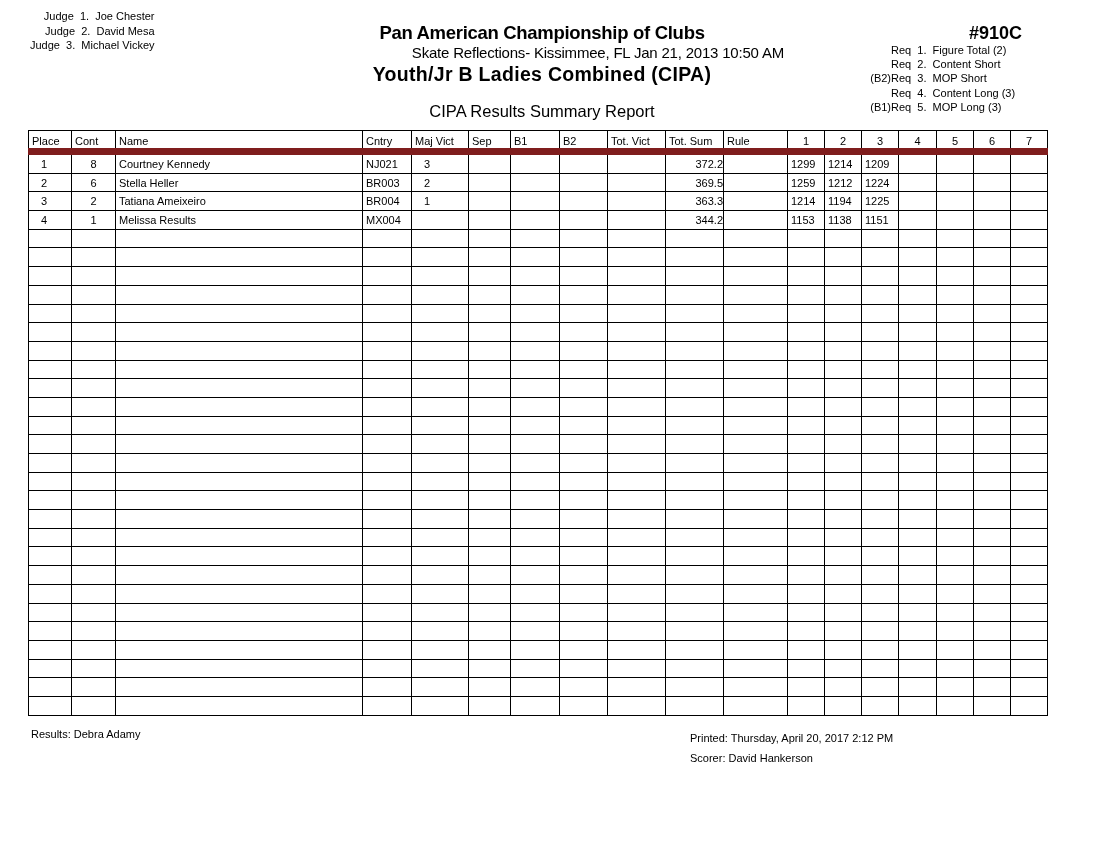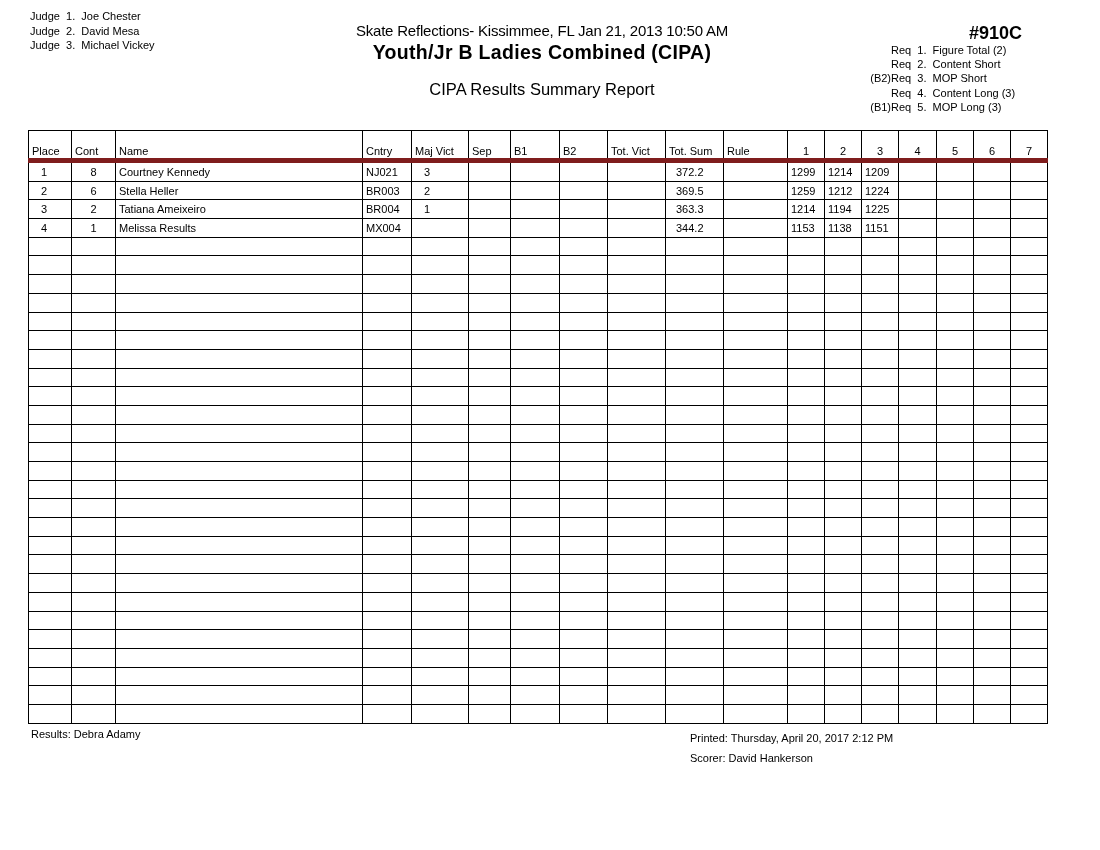--- a/index.html
+++ b/index.html
@@ -1,57 +1,58 @@
 <!DOCTYPE html>
 <html><head>
 <meta charset="utf-8">
 <style>
   html, body { margin: 0; padding: 0; background: #ffffff; }
   body {
     width: 1100px; height: 850px; position: relative; overflow: hidden;
     font-family: "Liberation Sans", "DejaVu Sans", sans-serif; color: #000;
   }
   .judges { position: absolute; left: 30px; top: 9px; font-size: 11px; line-height: 14.5px; }
-  .judges div { white-space: pre; }
+  .judges div { white-space: pre; text-align: right; }
   .center-head { position: absolute; left: 300px; width: 484px; top: 22px; text-align: center; }
   .title { font-size: 18.5px; font-weight: bold; line-height: 22px; letter-spacing: -0.3px; }
-  .venue { font-size: 15px; line-height: 18px; margin-top: 0px; letter-spacing: -0.2px; }
+  .venue { font-size: 15px; line-height: 18px; margin-top: 0px; letter-spacing: -0.2px; text-align: right; }
   .event { font-size: 19.5px; font-weight: bold; line-height: 24px; letter-spacing: 0.3px; }
   .report { font-size: 16.5px; line-height: 22px; margin-top: 14px; }
   .event-no { position: absolute; left: 940px; width: 82px; top: 23px; text-align: right; font-size: 18px; font-weight: bold; }
   .reqs { position: absolute; left: 858px; top: 43px; font-size: 11px; line-height: 14.2px; }
   .req-row { display: flex; white-space: pre; }
   .req-pre { width: 33px; text-align: right; }
   .req-lbl { }
   table.results {
     position: absolute; left: 28px; top: 130px; border-collapse: collapse;
     table-layout: fixed; font-size: 11px;
   }
   table.results th, table.results td {
     border: 1.3px solid #000; height: 17.7px; padding: 0 0 0 3px;
     white-space: nowrap; overflow: hidden; font-weight: normal; text-align: left;
     vertical-align: middle; line-height: 12px;
   }
-  table.results thead th { border-bottom: 5px solid #7f1d1d; padding-top: 13px; height: 14px; }
+  table.results thead th { border-bottom: 7px solid #7f1d1d; padding-top: 3px; height: 14px; }
   table.results .c { text-align: center; padding-left: 0; }
   table.results .ind { padding-left: 12px; }
-  table.results .ts { padding-left: 10px; }
+  table.results .ts { padding-left: 10px; text-align: right; }
   .footer-left { position: absolute; left: 31px; top: 728px; font-size: 11px; }
   .footer-right { position: absolute; left: 690px; top: 728px; font-size: 11px; line-height: 20px; }
 </style>
 </head>
 <body>
 
 <div class="judges">
   <div>Judge  1.  Joe Chester</div>
   <div>Judge  2.  David Mesa</div>
   <div>Judge  3.  Michael Vickey</div>
 </div>
 
 <div class="center-head">
+  <div class="title">Pan American Championship of Clubs</div>
   <div class="venue">Skate Reflections- Kissimmee, FL  Jan 21, 2013  10:50 AM</div>
   <div class="event">Youth/Jr B Ladies Combined (CIPA)</div>
   <div class="report">CIPA Results Summary Report</div>
 </div>
 
 <div class="event-no">#910C</div>
 
 <div class="reqs">
   <div class="req-row"><span class="req-pre"></span><span class="req-lbl">Req  1.  Figure Total (2)</span></div>
   <div class="req-row"><span class="req-pre"></span><span class="req-lbl">Req  2.  Content Short</span></div>

